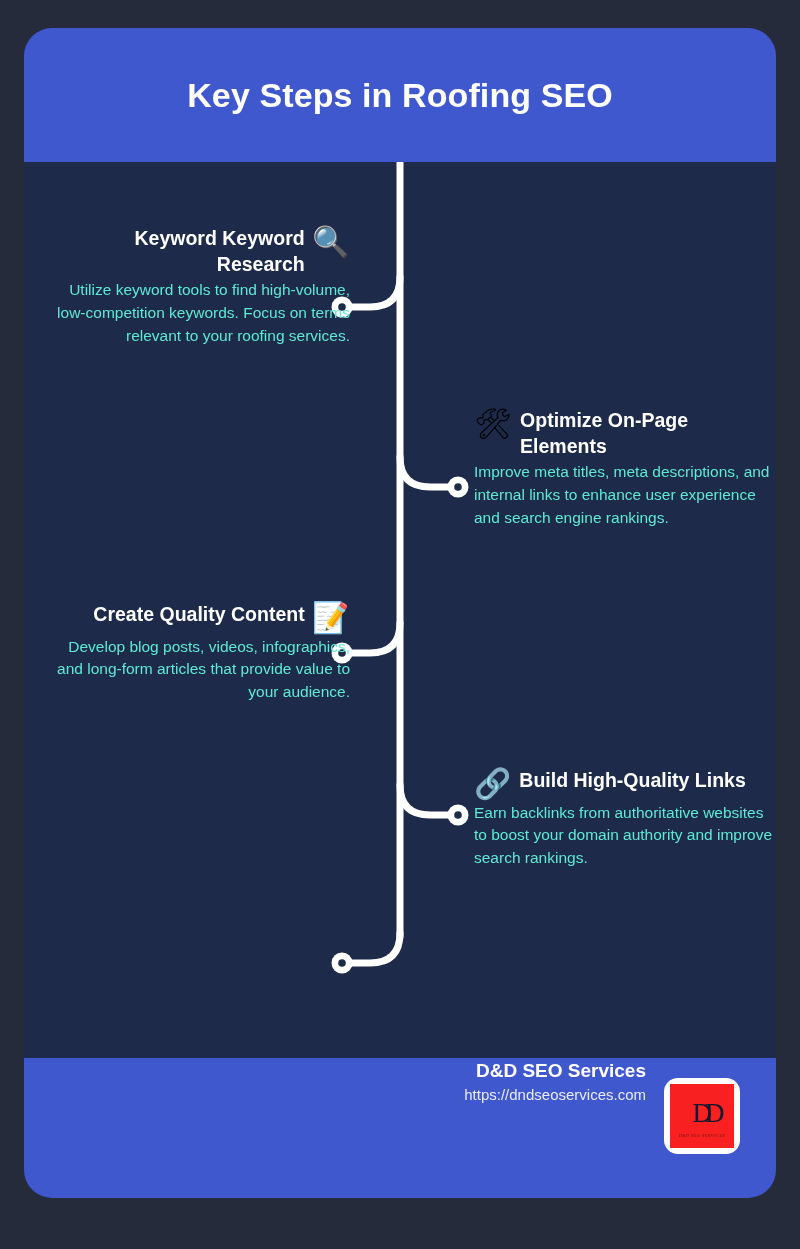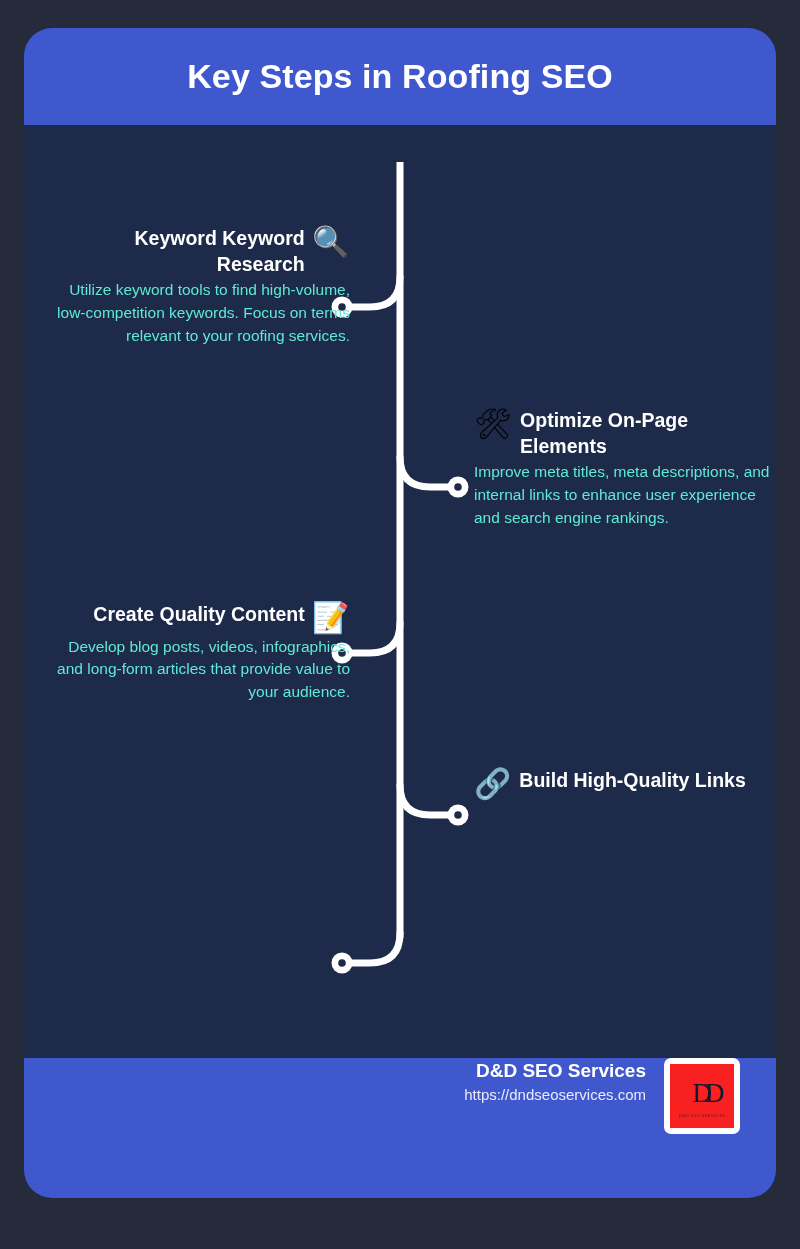--- a/index.html
+++ b/index.html
@@ -13,21 +13,21 @@
   .card {
     position:absolute;
     left:24px; top:28px;
     width:752px; height:1170px;
     background:#1e2a4a;
     border-radius:28px;
     overflow:hidden;
   }
   .header {
     position:absolute; left:0; top:0;
-    width:752px; height:97px;
+    width:752px; height:134px;
     background:#4058ce;
     display:flex; align-items:center; justify-content:center;
   }
   .header-title {
     color:#ffffff;
     font-size:34px;
     font-weight:bold;
     letter-spacing:0.1px;
     text-align:center;
   }
@@ -43,23 +43,24 @@
   .footer-brand {
     color:#ffffff; font-size:19px; font-weight:bold;
     line-height:1.35;
   }
   .footer-url {
     color:#e9ecfb; font-size:15px; line-height:1.4;
   }
   .logo-box {
     width:76px; height:76px;
     background:#ffffff;
-    border-radius:7px;
+    border-radius:14px;
     padding:6px;
     flex:none;
+    margin-top:20px;
   }
   .logo-inner {
     width:100%; height:100%;
     background:#f82020;
     position:relative;
     display:flex; align-items:center; justify-content:center;
   }
   .logo-mono {
     font-family:"Liberation Serif", serif;
     color:#12182e;
@@ -162,20 +163,21 @@
       <div class="step-icon">📝</div>
     </div>
     <div class="step-desc">Develop blog posts, videos, infographics, and long-form articles that provide value to your audience.</div>
   </div>
 
   <div class="step step-right" style="left:450px; top:740px;">
     <div class="step-head">
       <div class="step-title">Build High-Quality Links</div>
       <div class="step-icon">🔗</div>
     </div>
+    <div class="step-desc">Earn backlinks from authoritative websites to boost your domain authority and improve search rankings.</div>
   </div>
 
 
   <div class="footer">
     <div class="footer-text">
       <div class="footer-brand">D&amp;D SEO Services</div>
       <div class="footer-url">https://dndseoservices.com</div>
     </div>
     <div class="logo-box">
       <div class="logo-inner">

